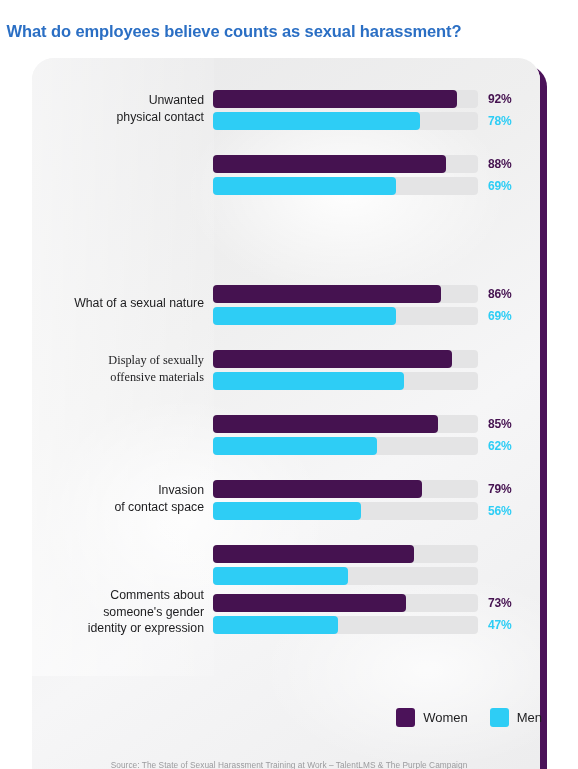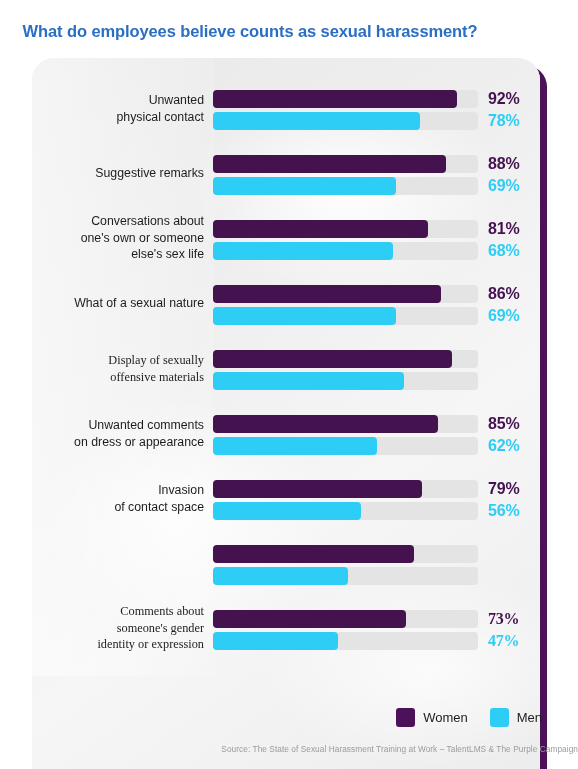--- a/index.html
+++ b/index.html
@@ -18,21 +18,20 @@
   #page-title {
     position: absolute;
     left: 0;
     top: 22px;
     width: 468px;
     text-align: center;
     font-size: 16.5px;
     font-weight: bold;
     color: #2b6fc4;
     letter-spacing: -0.1px;
-    margin-left: 16px;
   }
 
   
   #chart-card {
     position: absolute;
     left: 32px;
     top: 58px;
     width: 508px;
     height: 746px;
     border-radius: 22px;
@@ -109,21 +108,21 @@
   .fill.men   { background: #2ecdf5; }
 
   .values {
     position: absolute;
     left: 456px;
     top: 6px;
     width: 46px;
     text-align: left;
   }
   .value {
-    font-size: 16px;
+    font-size: 12px;
     font-weight: bold;
     line-height: 22px;
     letter-spacing: -0.2px;
   }
   .value.women { color: #451250; }
   .value.men   { color: #2ecdf5; }
 
   
   #legend {
     position: absolute;
@@ -147,23 +146,23 @@
   .swatch.women { background: #4b1259; }
   .swatch.men   { background: #2ecdf5; }
   .legend-label {
     font-size: 13px;
     color: #1d1d1f;
   }
 
   #source-note {
     position: absolute;
     left: 0;
-    top: 744px;
+    top: 760px;
     width: 578px;
-    text-align: right;
+    text-align: center;
     font-size: 8.3px;
     color: #9b9b9e;
     letter-spacing: 0.05px;
   }
 </style>
 </head>
 <body>
 
 <div id="page-title">What do employees believe counts as sexual harassment?</div>
 
@@ -180,49 +179,31 @@
           <div class="track">
             <div class="fill men" style="width: 78%;"></div>
           </div>
         </div>
         <div class="values">
           <div class="value women">92%</div>
           <div class="value men">78%</div>
         </div>
       </div>
       <div class="bar-group" style="top: 89px;">
-        <div class="row-label">Suggestive remarks</div>
         <div class="bars">
           <div class="track">
             <div class="fill women" style="width: 88%;"></div>
           </div>
           <div class="track">
             <div class="fill men" style="width: 69%;"></div>
           </div>
         </div>
         <div class="values">
           <div class="value women">88%</div>
           <div class="value men">69%</div>
-        </div>
-      </div>
-      <div class="bar-group" style="top: 154px;">
-        <div class="row-label">Conversations about
-one's own or someone
-else's sex life</div>
-        <div class="bars">
-          <div class="track">
-            <div class="fill women" style="width: 81%;"></div>
-          </div>
-          <div class="track">
-            <div class="fill men" style="width: 68%;"></div>
-          </div>
-        </div>
-        <div class="values">
-          <div class="value women">81%</div>
-          <div class="value men">68%</div>
         </div>
       </div>
       <div class="bar-group" style="top: 219px;">
         <div class="row-label">What of a sexual nature</div>
         <div class="bars">
           <div class="track">
             <div class="fill women" style="width: 86%;"></div>
           </div>
           <div class="track">
             <div class="fill men" style="width: 69%;"></div>
@@ -239,22 +220,20 @@
         <div class="bars">
           <div class="track">
             <div class="fill women" style="width: 90%;"></div>
           </div>
           <div class="track">
             <div class="fill men" style="width: 72%;"></div>
           </div>
         </div>
       </div>
       <div class="bar-group" style="top: 349px;">
-        <div class="row-label">Unwanted comments
-on dress or appearance</div>
         <div class="bars">
           <div class="track">
             <div class="fill women" style="width: 85%;"></div>
           </div>
           <div class="track">
             <div class="fill men" style="width: 62%;"></div>
           </div>
         </div>
         <div class="values">
           <div class="value women">85%</div>
@@ -280,21 +259,21 @@
       <div class="bar-group" style="top: 479px;">
         <div class="bars">
           <div class="track">
             <div class="fill women" style="width: 76%;"></div>
           </div>
           <div class="track">
             <div class="fill men" style="width: 51%;"></div>
           </div>
         </div>
       </div>
-      <div class="bar-group" style="top: 544px; font-family: Liberation Serif, serif;">
+      <div class="bar-group" style="top: 528px;">
         <div class="row-label">Comments about
 someone's gender
 identity or expression</div>
         <div class="bars">
           <div class="track">
             <div class="fill women" style="width: 73%;"></div>
           </div>
           <div class="track">
             <div class="fill men" style="width: 47%;"></div>
           </div>

